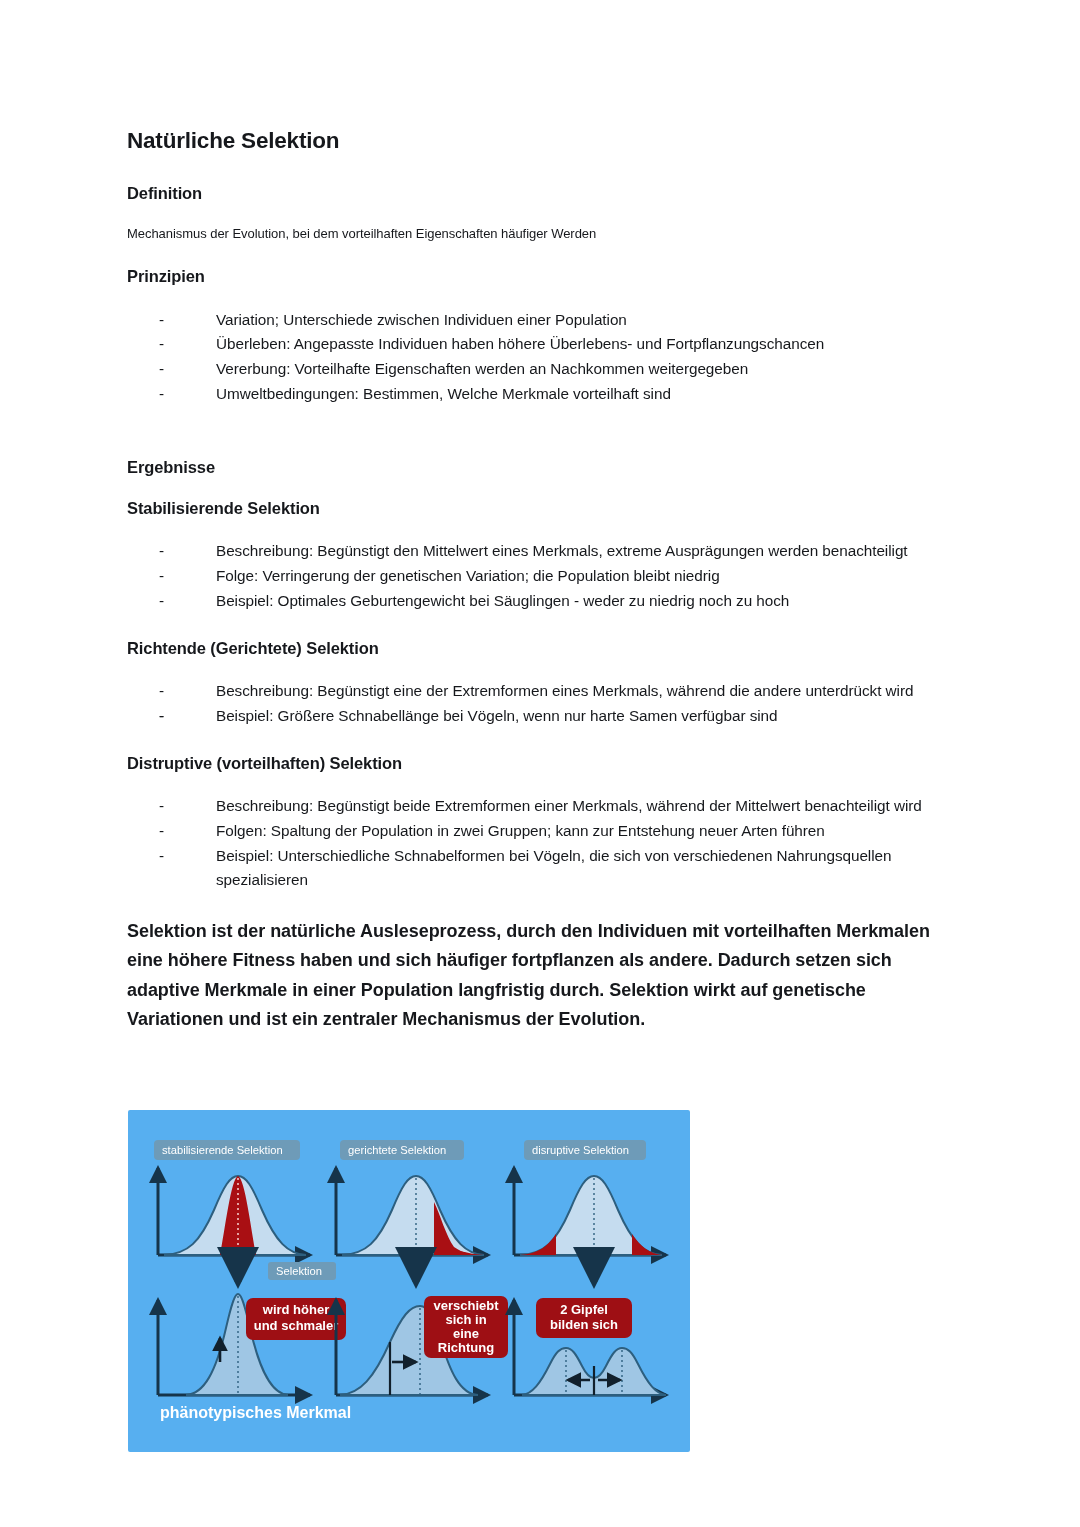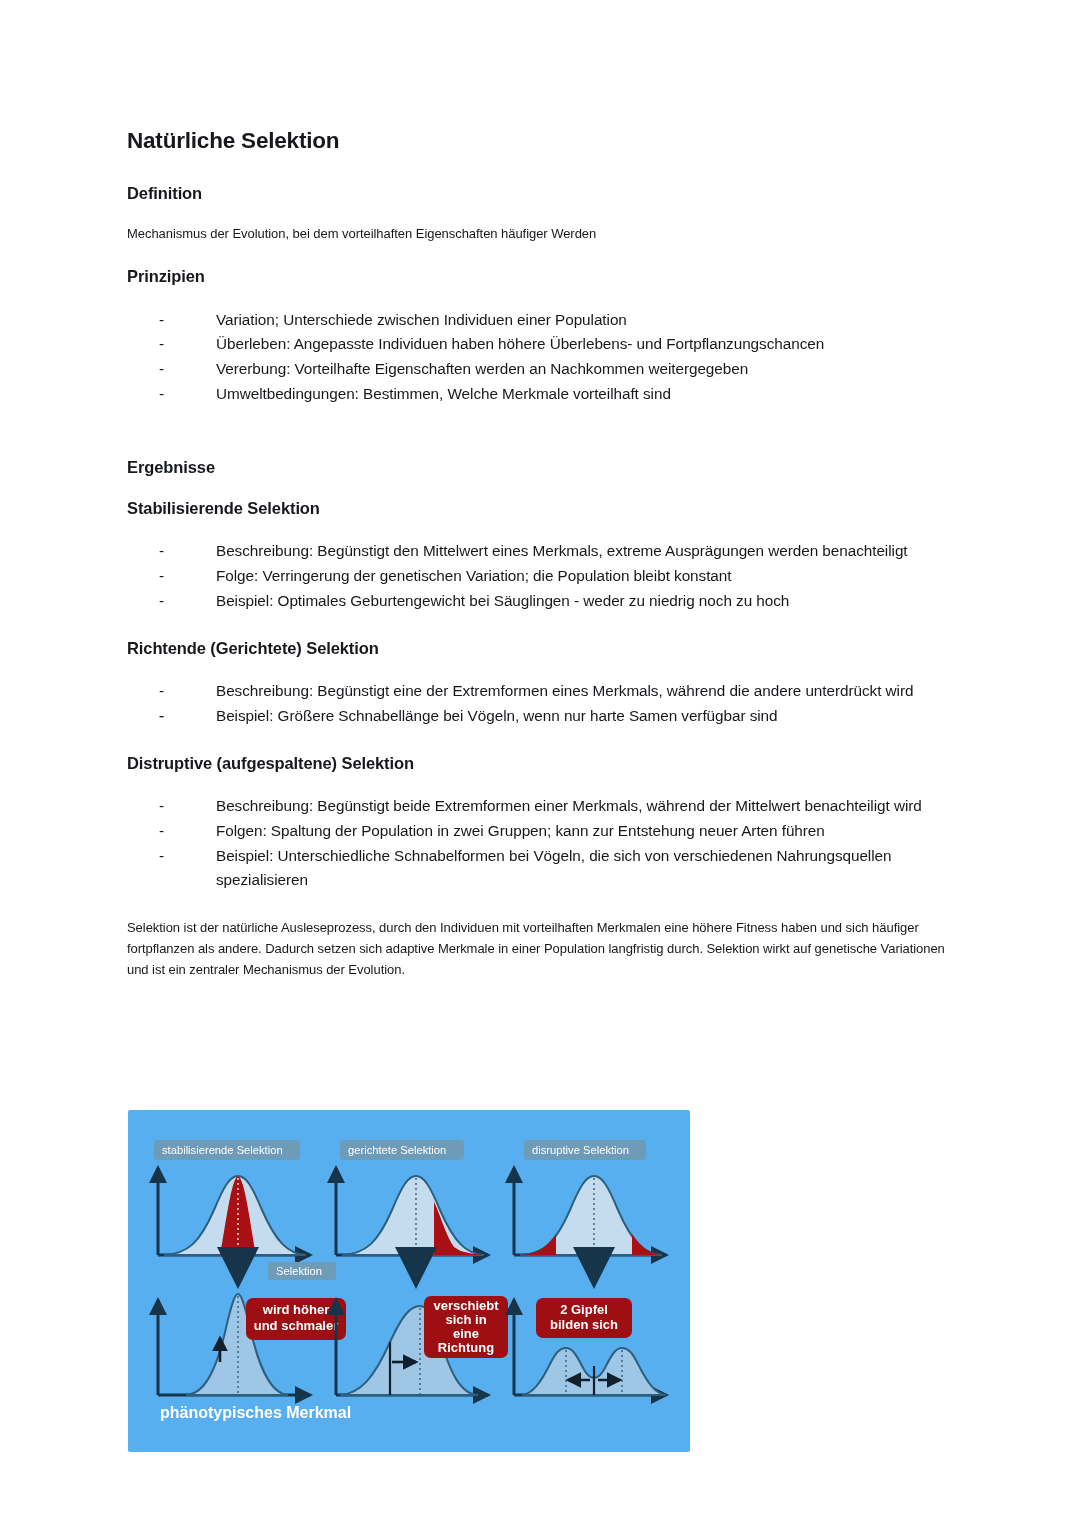--- a/index.html
+++ b/index.html
@@ -64,24 +64,25 @@
     margin-bottom: 0px;
     letter-spacing: -0.05px;
   }
   ul.bullets li .dash {
     position: absolute;
     left: 0;
     top: 0;
   }
 
   p.closing {
-    font-size: 13px;
+    font-size: 18px;
     line-height: 1.62;
     margin: 0 0 10px 0;
     letter-spacing: -0.05px;
+    font-weight: bold;
   }
 
   
   .figure {
     position: absolute;
     left: 128px;
     top: 1110px;
     width: 562px;
     height: 342px;
     background: #57aff0;
@@ -126,32 +127,32 @@
       <li><span class="dash">-</span><span>Umweltbedingungen: Bestimmen, Welche Merkmale vorteilhaft sind</span></li>
     </ul>
 
     <div class="spacer-sm"></div>
 
     <h2 class="section-heading">Ergebnisse</h2>
 
     <h2 class="section-heading">Stabilisierende Selektion</h2>
     <ul class="bullets">
       <li><span class="dash">-</span><span>Beschreibung: Begünstigt den Mittelwert eines Merkmals, extreme Ausprägungen werden benachteiligt</span></li>
-      <li><span class="dash">-</span><span>Folge: Verringerung der genetischen Variation; die Population bleibt konstant</span></li>
+      <li><span class="dash">-</span><span>Folge: Verringerung der genetischen Variation; die Population bleibt niedrig</span></li>
       <li><span class="dash">-</span><span>Beispiel: Optimales Geburtengewicht bei Säuglingen - weder zu niedrig noch zu hoch</span></li>
     </ul>
 
     <h2 class="section-heading">Richtende (Gerichtete) Selektion</h2>
     <ul class="bullets">
       <li><span class="dash">-</span><span>Beschreibung: Begünstigt eine der Extremformen eines Merkmals, während die andere unterdrückt wird</span></li>
       <li><span class="dash">-</span></li>
       <li><span class="dash">-</span><span>Beispiel: Größere Schnabellänge bei Vögeln, wenn nur harte Samen verfügbar sind</span></li>
     </ul>
 
-    <h2 class="section-heading">Distruptive (aufgespaltene) Selektion</h2>
+    <h2 class="section-heading">Distruptive (vorteilhaften) Selektion</h2>
     <ul class="bullets">
       <li><span class="dash">-</span><span>Beschreibung: Begünstigt beide Extremformen einer Merkmals, während der Mittelwert benachteiligt wird</span></li>
       <li><span class="dash">-</span><span>Folgen: Spaltung der Population in zwei Gruppen; kann zur Entstehung neuer Arten führen</span></li>
       <li><span class="dash">-</span><span>Beispiel: Unterschiedliche Schnabelformen bei Vögeln, die sich von verschiedenen Nahrungsquellen spezialisieren</span></li>
     </ul>
 
     <p class="closing">Selektion ist der natürliche Ausleseprozess, durch den Individuen mit vorteilhaften Merkmalen eine höhere Fitness haben und sich häufiger fortpflanzen als andere. Dadurch setzen sich adaptive Merkmale in einer Population langfristig durch. Selektion wirkt auf genetische Variationen und ist ein zentraler Mechanismus der Evolution.</p>
   </div>
 
   <div class="figure">

